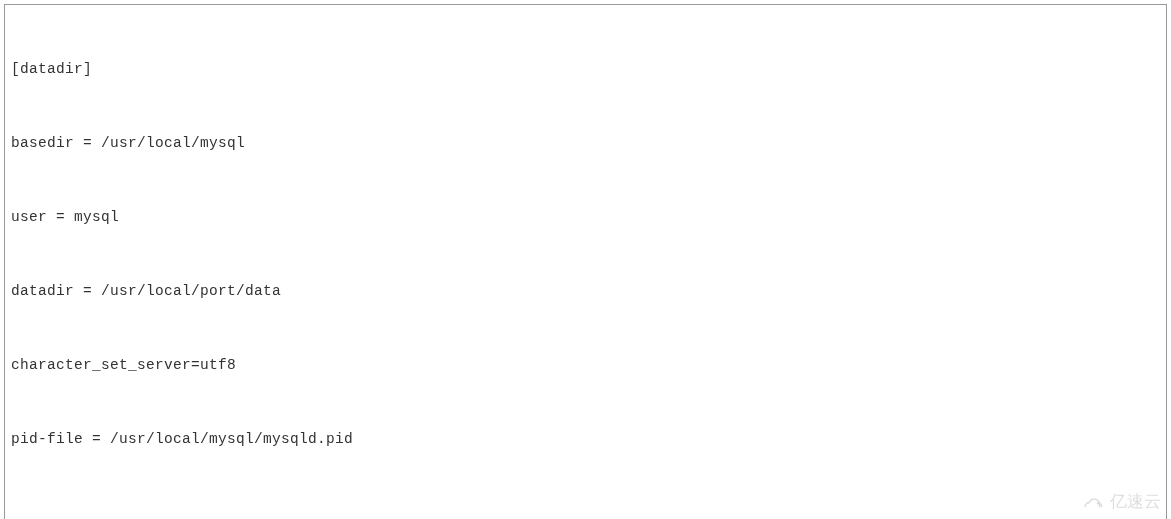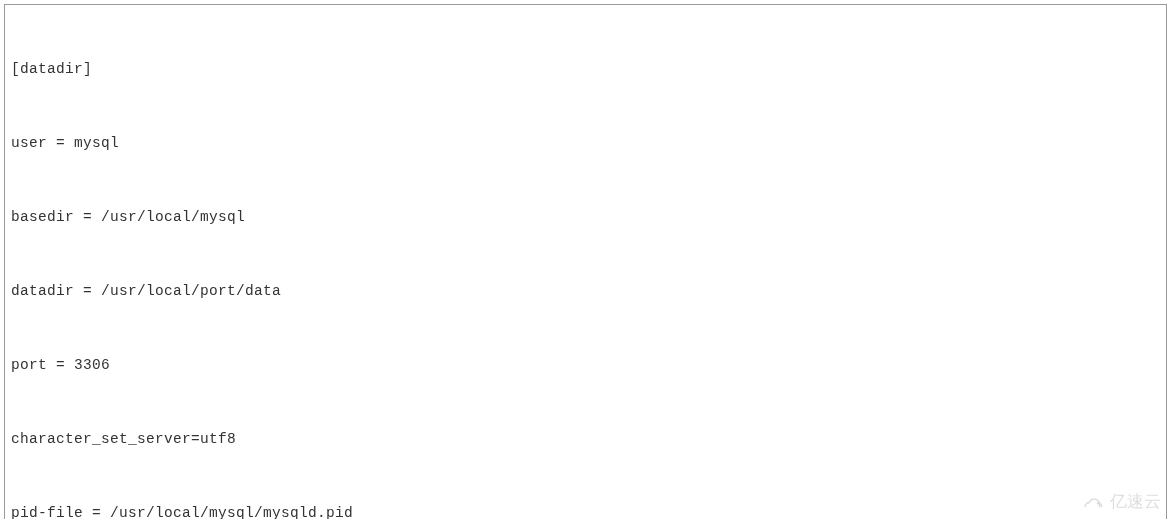--- a/index.html
+++ b/index.html
@@ -49,24 +49,23 @@
     .watermark-icon svg {
       width: 100%;
       height: 100%;
     }
   </style>
 </head>
 <body>
 
 <div class="code-box">
   <span class="code-line">[datadir]</span>
+  <span class="code-line">basedir = /usr/local/mysql</span>
   <span class="code-line">user = mysql</span>
-  <span class="code-line">basedir = /usr/local/mysql</span>
   <span class="code-line">datadir = /usr/local/port/data</span>
-  <span class="code-line">port = 3306</span>
   <span class="code-line">character_set_server=utf8</span>
   <span class="code-line">pid-file = /usr/local/mysql/mysqld.pid</span>
   
   
   
   
   
   
   
   

